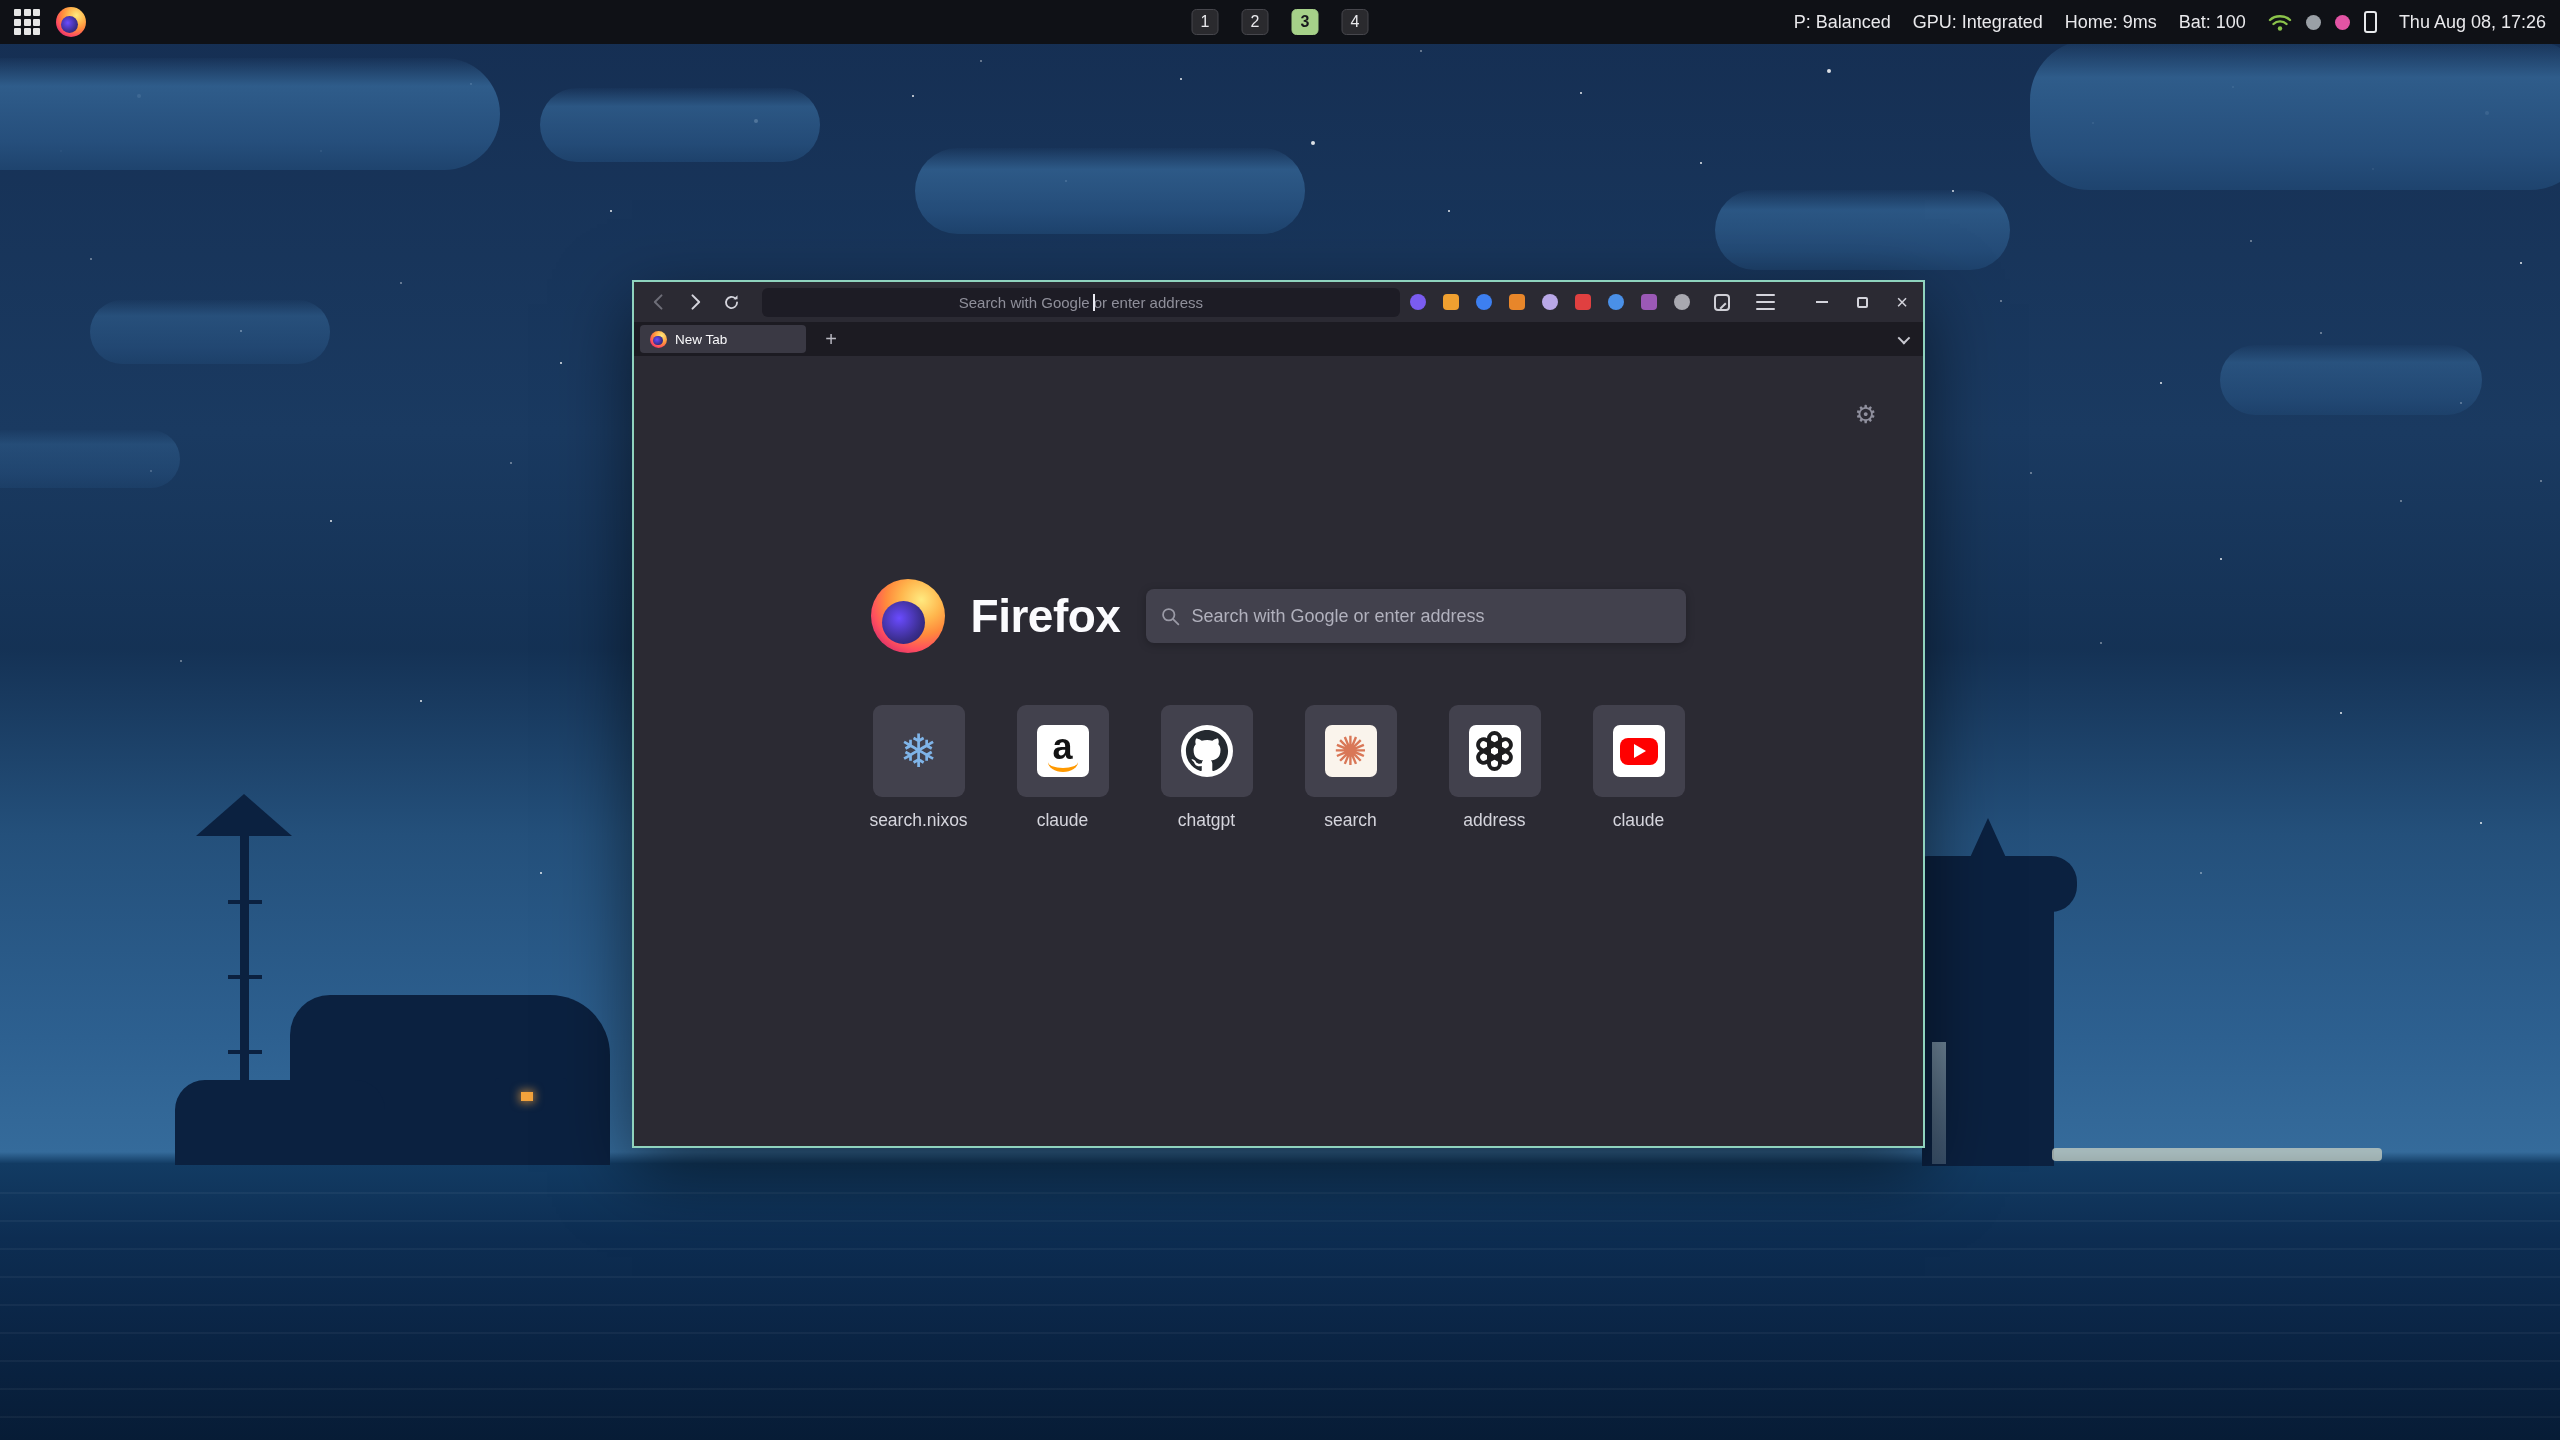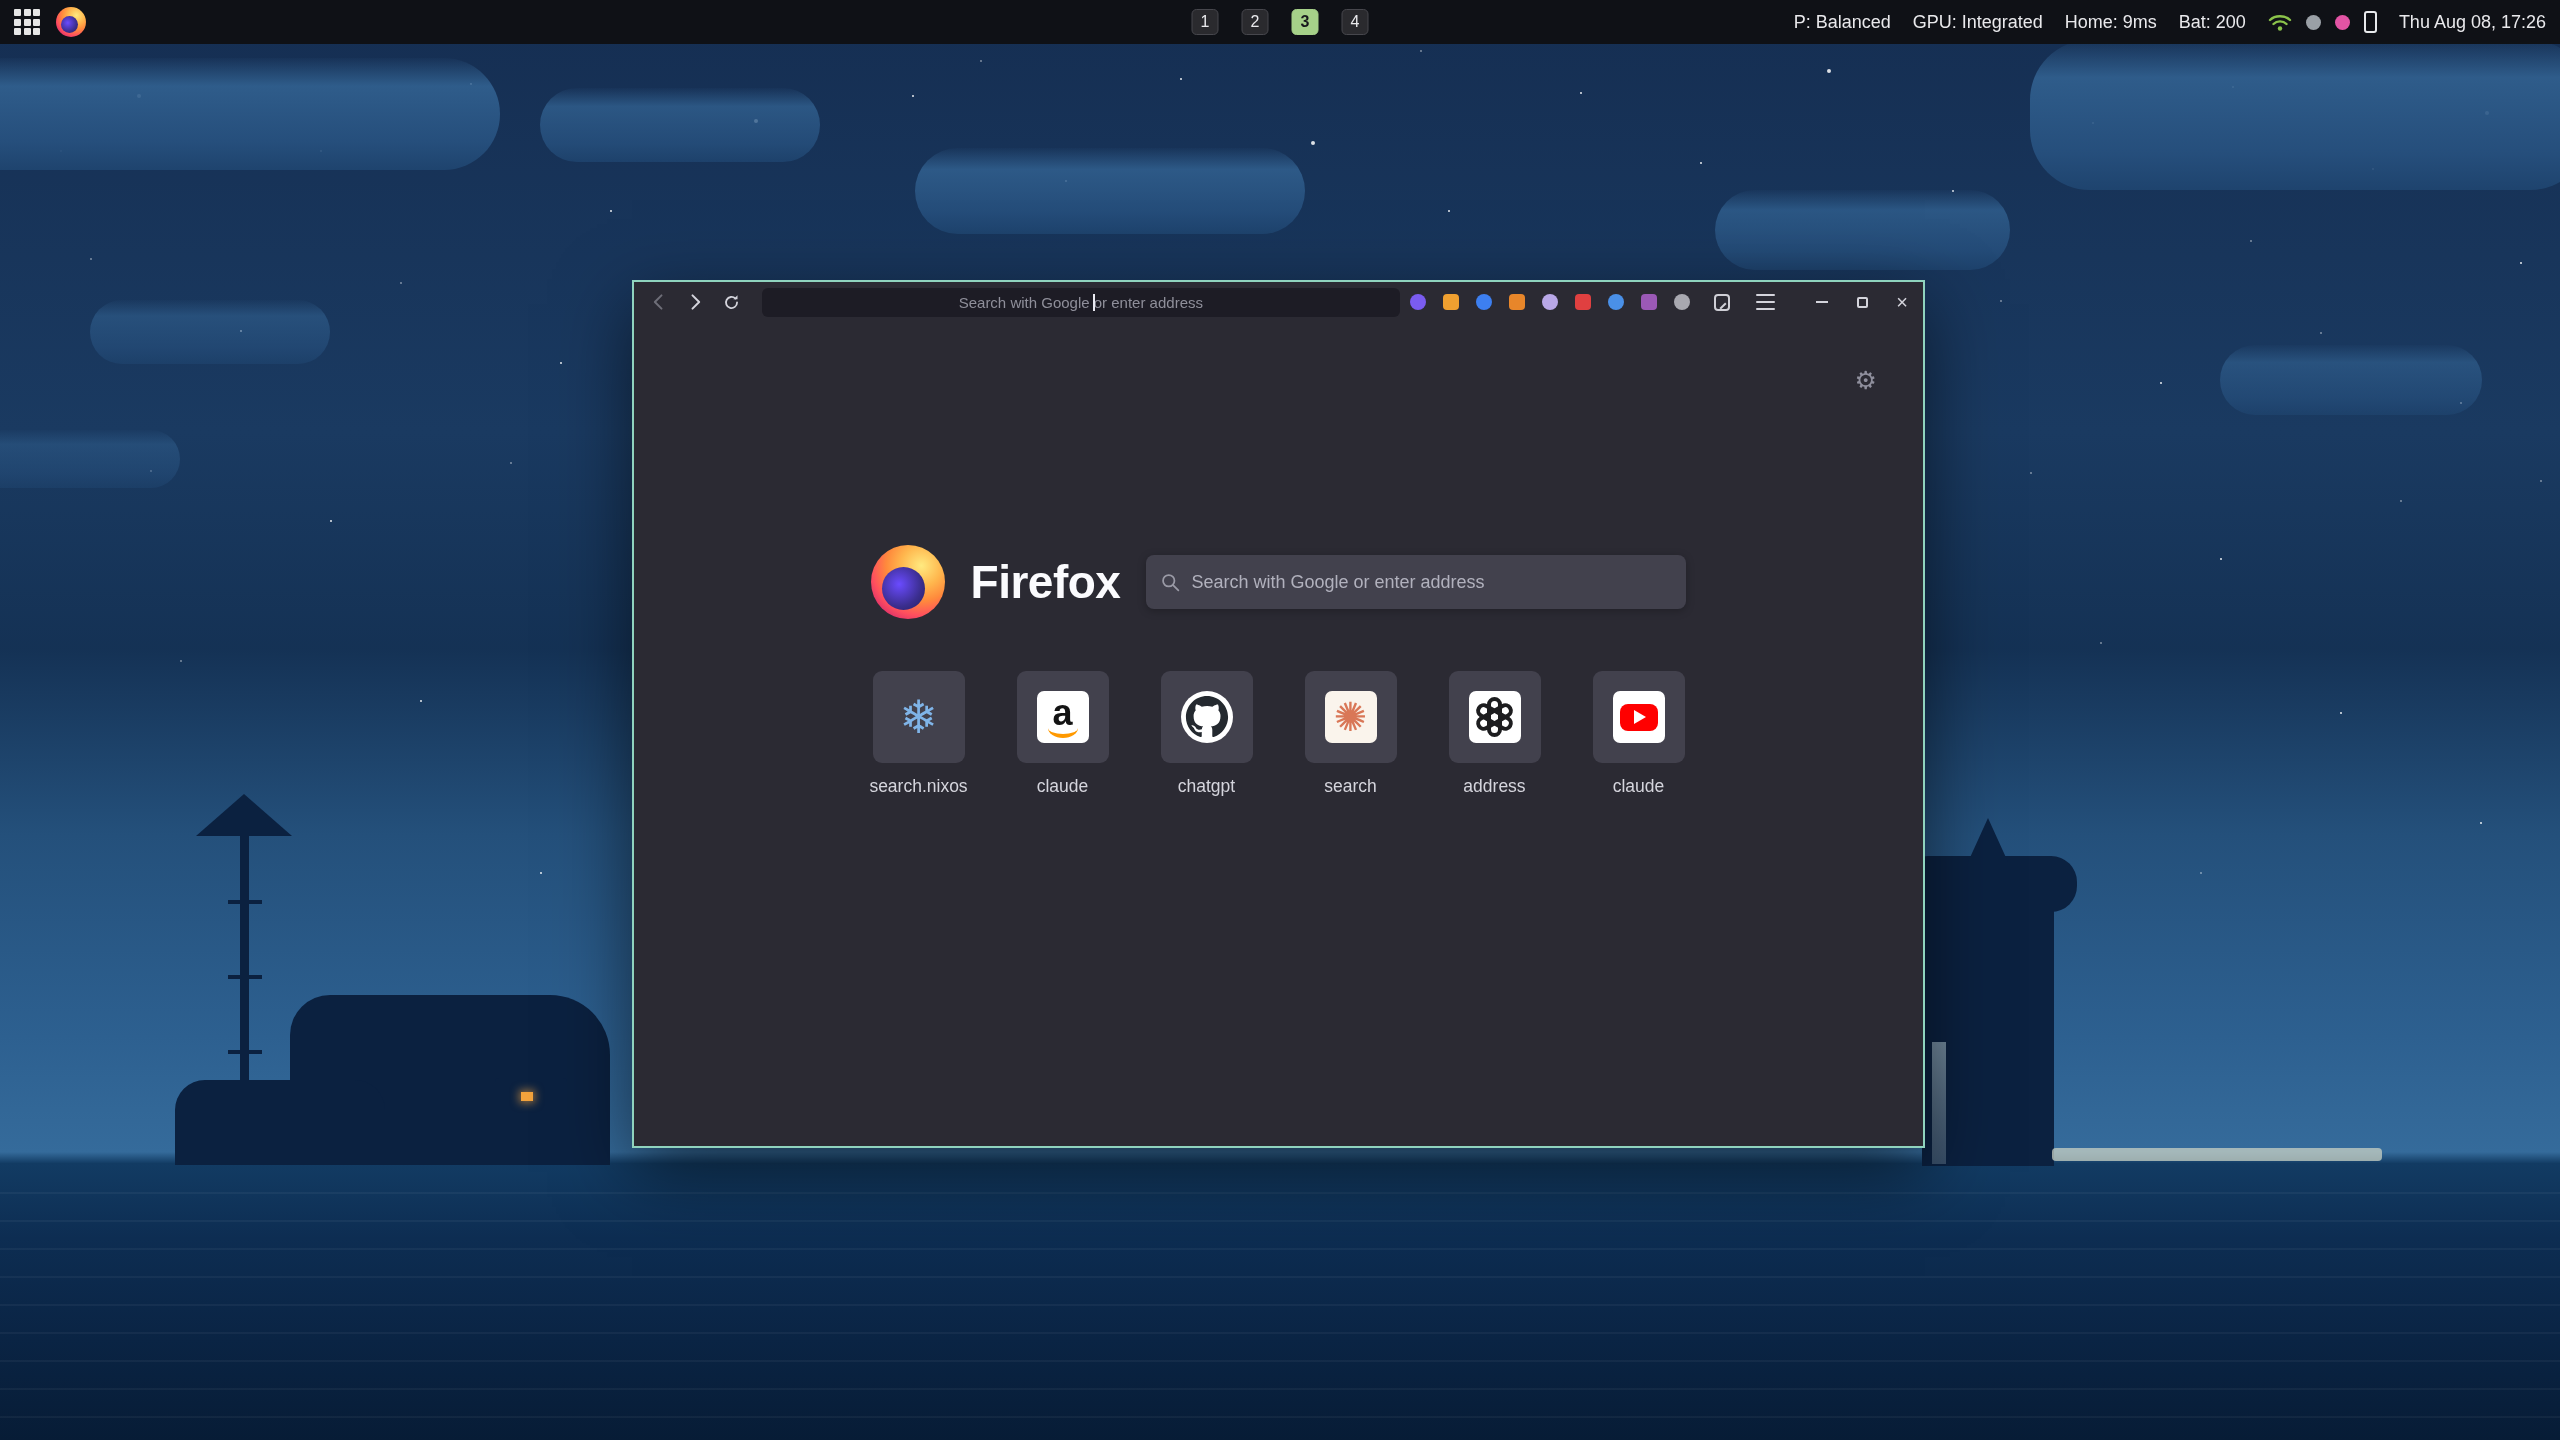--- a/index.html
+++ b/index.html
@@ -185,21 +185,21 @@
     <div class="ws">1</div>
     <div class="ws">2</div>
     <div class="ws active">3</div>
     <div class="ws">4</div>
   </div>
 
   <div class="tb-right">
     <span>P: Balanced</span>
     <span>GPU: Integrated</span>
     <span>Home: 9ms</span>
-    <span>Bat: 200</span>
+    <span>Bat: 100</span>
     <div class="tray">
       <svg width="24" height="20" viewBox="0 0 24 20">
         <path d="M2 8 C7 3 17 3 22 8" fill="none" stroke="#8bc34a" stroke-width="2.4" stroke-linecap="round"></path>
         <path d="M5.5 12 C9 8.5 15 8.5 18.5 12" fill="none" stroke="#8bc34a" stroke-width="2.4" stroke-linecap="round"></path>
         <circle cx="12" cy="16.5" r="2.2" fill="#8bc34a"></circle>
       </svg>
       <span class="tray-dot" style="background: rgb(154, 160, 166);"></span>
       <span class="tray-dot" style="background: rgb(226, 84, 164);"></span>
       <span class="device"></span>
     </div>
@@ -251,20 +251,28 @@
       <div class="wc">
           <span class="wc-min"></span>
         </div>
       <div class="wc">
           <span class="wc-max"></span>
         </div>
       <div class="wc wc-close">×</div>
     </div>
   </div>
 
+  <div class="tabstrip">
+    <div class="tab">
+      <span class="fxlogo fx-17"></span>
+      <span class="tab-title">New Tab</span>
+    </div>
+    <div class="newtab-btn">+</div>
+    <div class="tab-chevron"></div>
+  </div>
 
   <div class="content">
     <div class="gear">⚙</div>
 
     <div class="hero">
       <div class="fxlogo fx-74"></div>
       <div class="brand">Firefox</div>
       <div class="searchbox">
         <svg width="21" height="21" viewBox="0 0 24 24">
           <circle cx="10" cy="10" r="6.5" stroke="#9a9aa6" stroke-width="2" fill="none"></circle>

